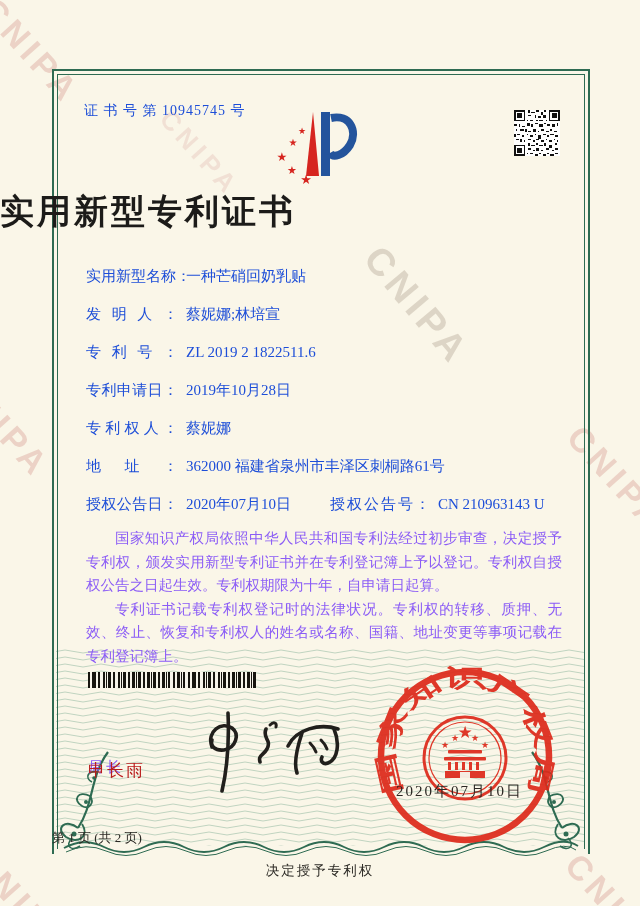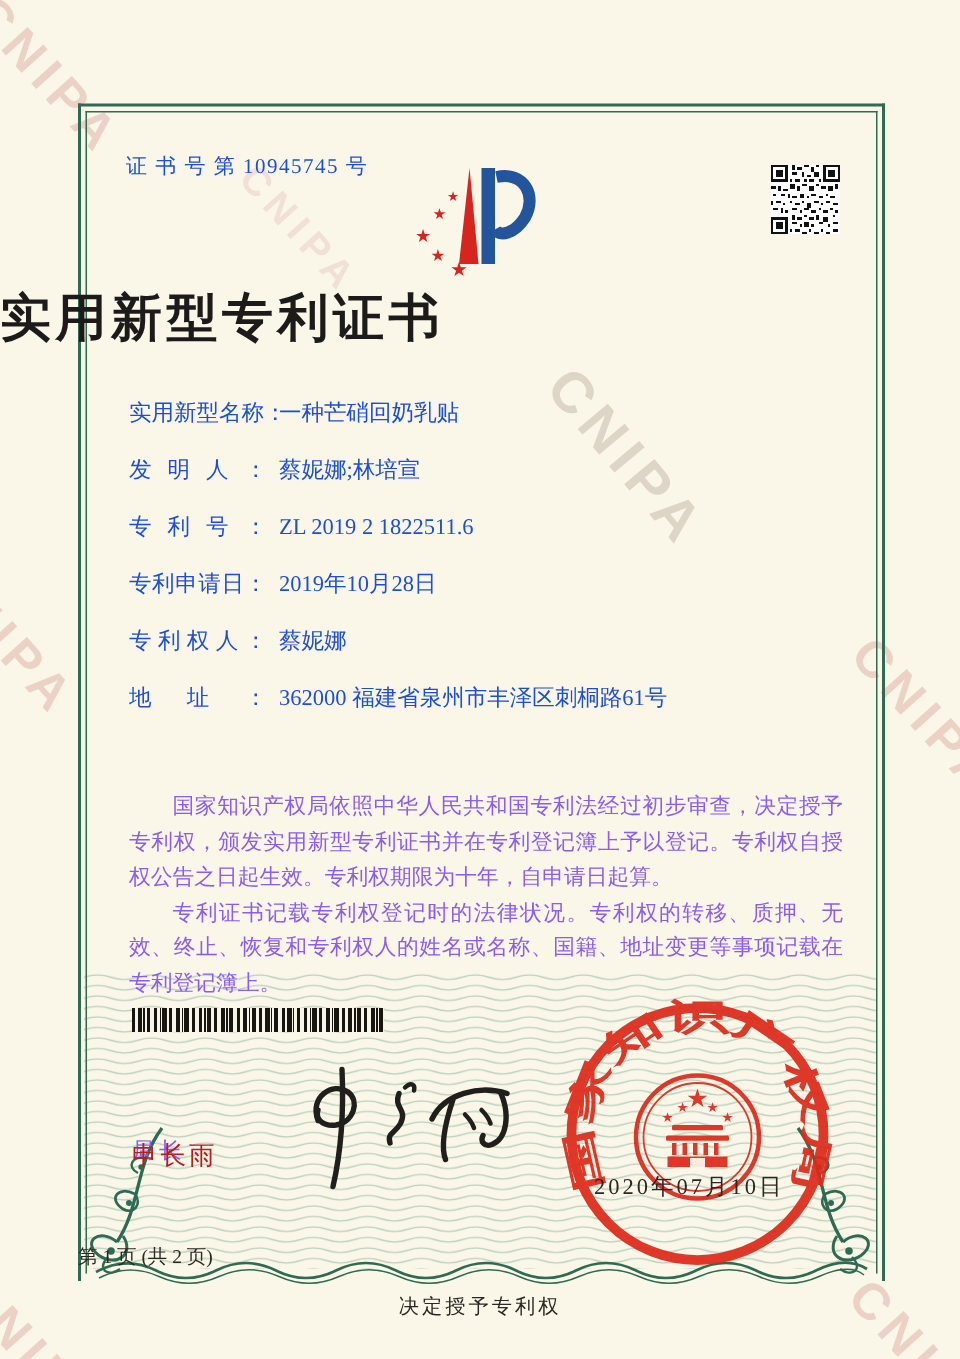--- a/index.html
+++ b/index.html
@@ -209,20 +209,26 @@
     </div>
     <div class="row">
       <span class="lbl">专利申请日：</span><span class="val">2019年10月28日</span>
     </div>
     <div class="row">
       <span class="lbl">专利权人：</span><span class="val">蔡妮娜</span>
     </div>
     <div class="row">
       <span class="lbl">地址：</span><span class="val">362000 福建省泉州市丰泽区刺桐路61号</span>
     </div>
+    <div class="row grant-row">
+      <span class="lbl">授权公告日：</span><span class="val">2020年07月10日</span>
+      <span class="grant-no">
+        <span class="lbl">授权公告号：</span><span class="val">CN 210963143 U</span>
+      </span>
+    </div>
   </div>
 
   <div class="body-text">
     <p>国家知识产权局依照中华人民共和国专利法经过初步审查，决定授予专利权，颁发实用新型专利证书并在专利登记簿上予以登记。专利权自授权公告之日起生效。专利权期限为十年，自申请日起算。</p>
     <p>专利证书记载专利权登记时的法律状况。专利权的转移、质押、无效、终止、恢复和专利权人的姓名或名称、国籍、地址变更等事项记载在专利登记簿上。</p>
   </div>
 
   <div class="barcode"></div>
 
   <div class="officer-title">局长</div>

